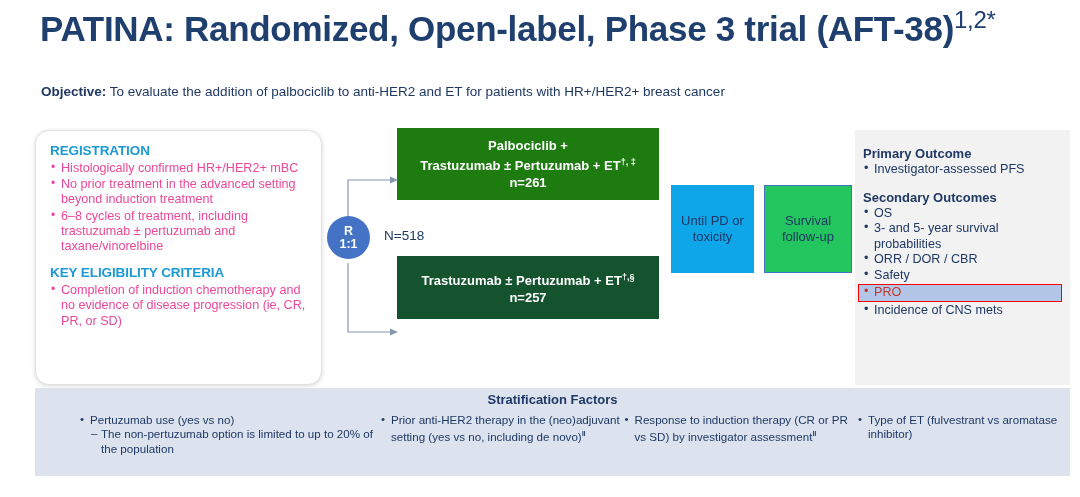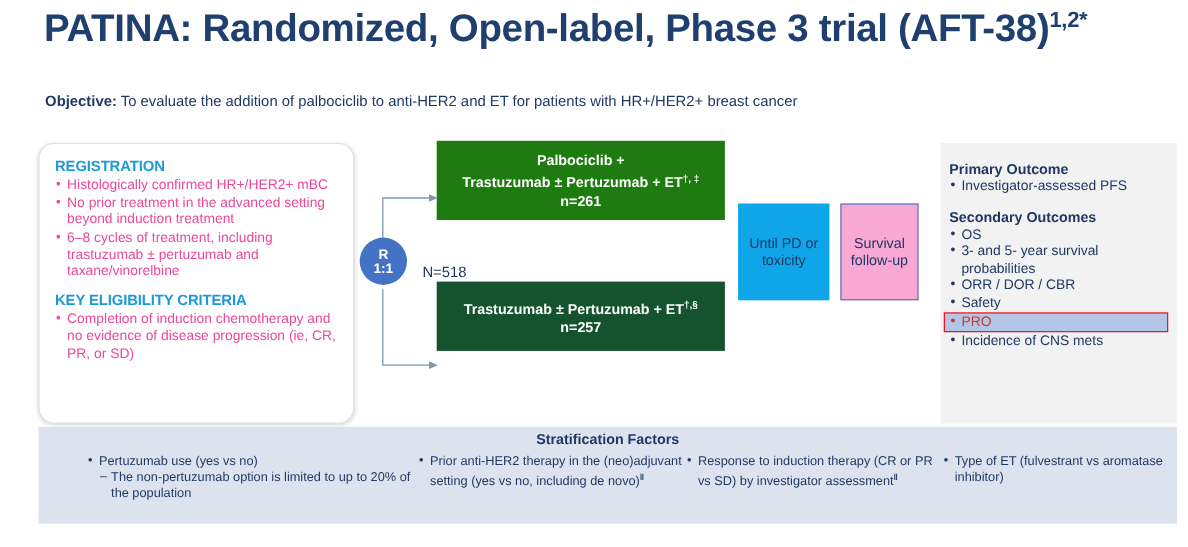--- a/index.html
+++ b/index.html
@@ -22,23 +22,23 @@
     left: 40px;
     top: 6px;
     width: 1030px;
     font-size: 35px;
     font-weight: bold;
     color: #1f3f6e;
     letter-spacing: -0.3px;
     white-space: nowrap;
   }
   #title .sup {
-    font-size: 20px;
+    font-size: 24px;
     vertical-align: super;
-    font-weight: bold;
+    font-weight: normal;
   }
 
   
   #objective {
     position: absolute;
     left: 41px;
     top: 84px;
     width: 1020px;
     font-size: 13.5px;
     color: #1f3864;
@@ -107,21 +107,20 @@
     align-items: center;
     justify-content: center;
     z-index: 3;
   }
   #n-total {
     position: absolute;
     left: 384px;
     top: 228px;
     font-size: 13.5px;
     color: #1f3864;
-    margin-top: 12px;
   }
 
   
   #connectors {
     position: absolute;
     left: 320px;
     top: 130px;
     width: 130px;
     height: 230px;
     z-index: 1;
@@ -163,22 +162,22 @@
     color: #1f3864;
     font-size: 13px;
     line-height: 16px;
     text-align: center;
     display: flex; align-items: center; justify-content: center;
     box-sizing: border-box;
   }
   #box-surv {
     position: absolute;
     left: 764px; top: 185px;
-    width: 71px; height: 88px;
-    background: #f9a8d4;
+    width: 88px; height: 88px;
+    background: #22c55e;
     border: 1.6px solid #4472c4;
     color: #1f3864;
     font-size: 13px;
     line-height: 16px;
     text-align: center;
     display: flex; align-items: center; justify-content: center;
     box-sizing: border-box;
   }
 
   

